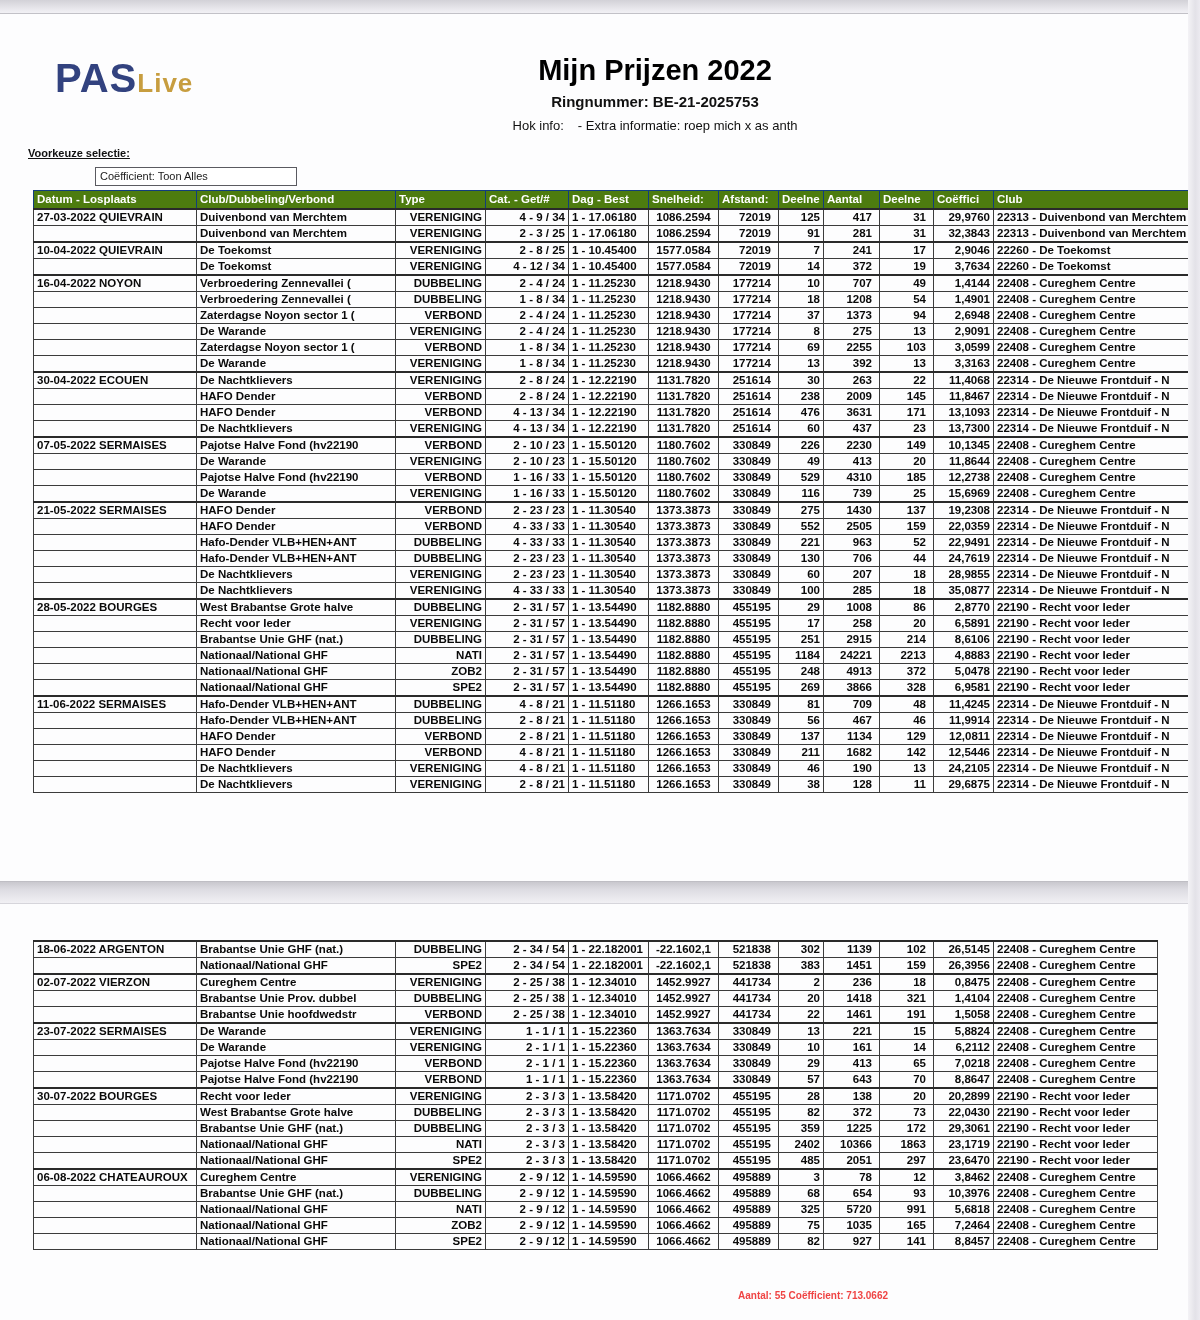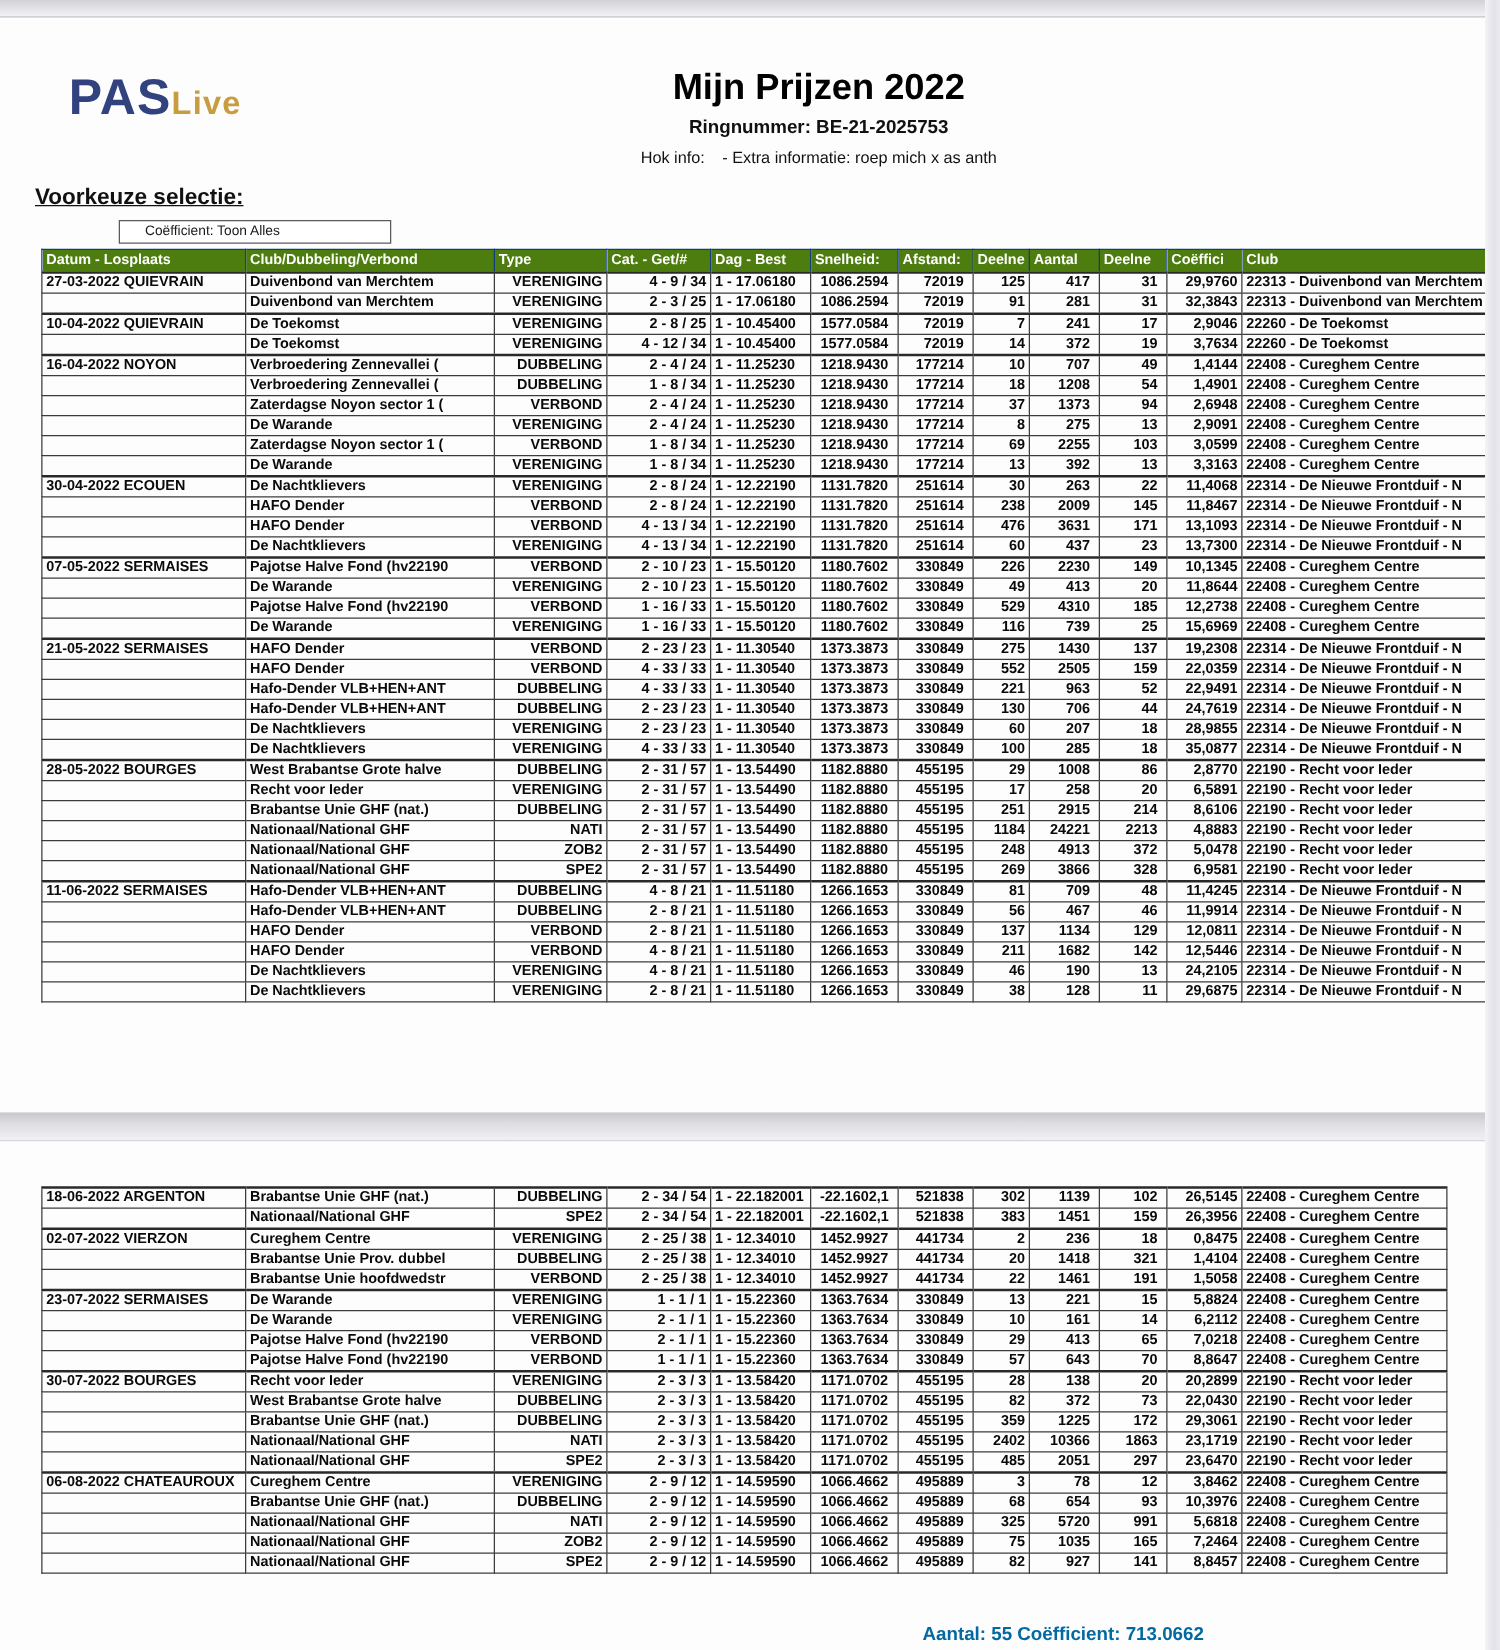--- a/index.html
+++ b/index.html
@@ -18,24 +18,24 @@
   }
   .header{position:relative;padding-top:40px;}
   .logo{position:absolute;left:55px;top:44px;line-height:1;}
   .logo .pas{font-size:40px;font-weight:bold;color:#32427f;letter-spacing:1px;}
   .logo .live{font-size:26px;font-weight:bold;color:#c79d3f;letter-spacing:1px;}
   .titles{text-align:center;margin-left:110px;}
   .title{font-size:29px;font-weight:bold;color:#000;}
   .ring{font-size:15px;font-weight:bold;margin-top:6px;}
   .hok{font-size:13px;margin-top:8px;}
   .hok .hok-label{margin-right:14px;}
-  .voorkeuze{margin:14px 0 0 28px;font-size:18px;font-weight:bold;text-decoration:underline;}
+  .voorkeuze{margin:14px 0 0 28px;font-size:11px;font-weight:bold;text-decoration:underline;}
   .filterbox{
     margin:8px 0 0 95px;width:196px;height:17px;border:1px solid #5a5a60;background:#fff;
-    font-size:11px;line-height:17px;padding-left:20px;color:#1a1a1a;
+    font-size:11px;line-height:17px;padding-left:4px;color:#1a1a1a;
   }
   table.results{
     border-collapse:collapse;table-layout:fixed;margin-left:33px;
     font-size:11.5px;font-weight:bold;color:#0a0a0a;
   }
   table.results td,table.results th{
     border:1px solid #3c3c3c;height:15px;line-height:15px;
     padding:0 3px;white-space:nowrap;overflow:hidden;
   }
   table.results thead th{
@@ -46,21 +46,21 @@
   table.results td.col-datum{overflow:visible;}
   .a-l{text-align:left;} .a-r{text-align:right;} .a-c{text-align:center;}
   .pad-r{padding-right:7px !important;}
   #table1{margin-top:4px;}
   .page-break{
     margin-top:88px;height:21px;
     background:linear-gradient(180deg,#c9c8ce 0%,#dddce2 35%,#f1f0f4 100%);
     border-top:1px solid #bfbec4;border-bottom:1px solid #d6d5db;
   }
   #table2{margin-top:36px;border-top:2px solid #2a2a2a;}
-  .totals{margin:40px 0 0 738px;font-size:15px;font-weight:bold;color:#0369a1;}
+  .totals{margin:40px 0 0 738px;font-size:10px;font-weight:bold;color:#ef4444;}
 </style>
 </head>
 <body>
 
 <div class="band-top"></div>
 <div class="scan-edge"></div>
 
 <div class="header">
   <div class="logo">
     <span class="pas">PAS</span><span class="live">Live</span>

